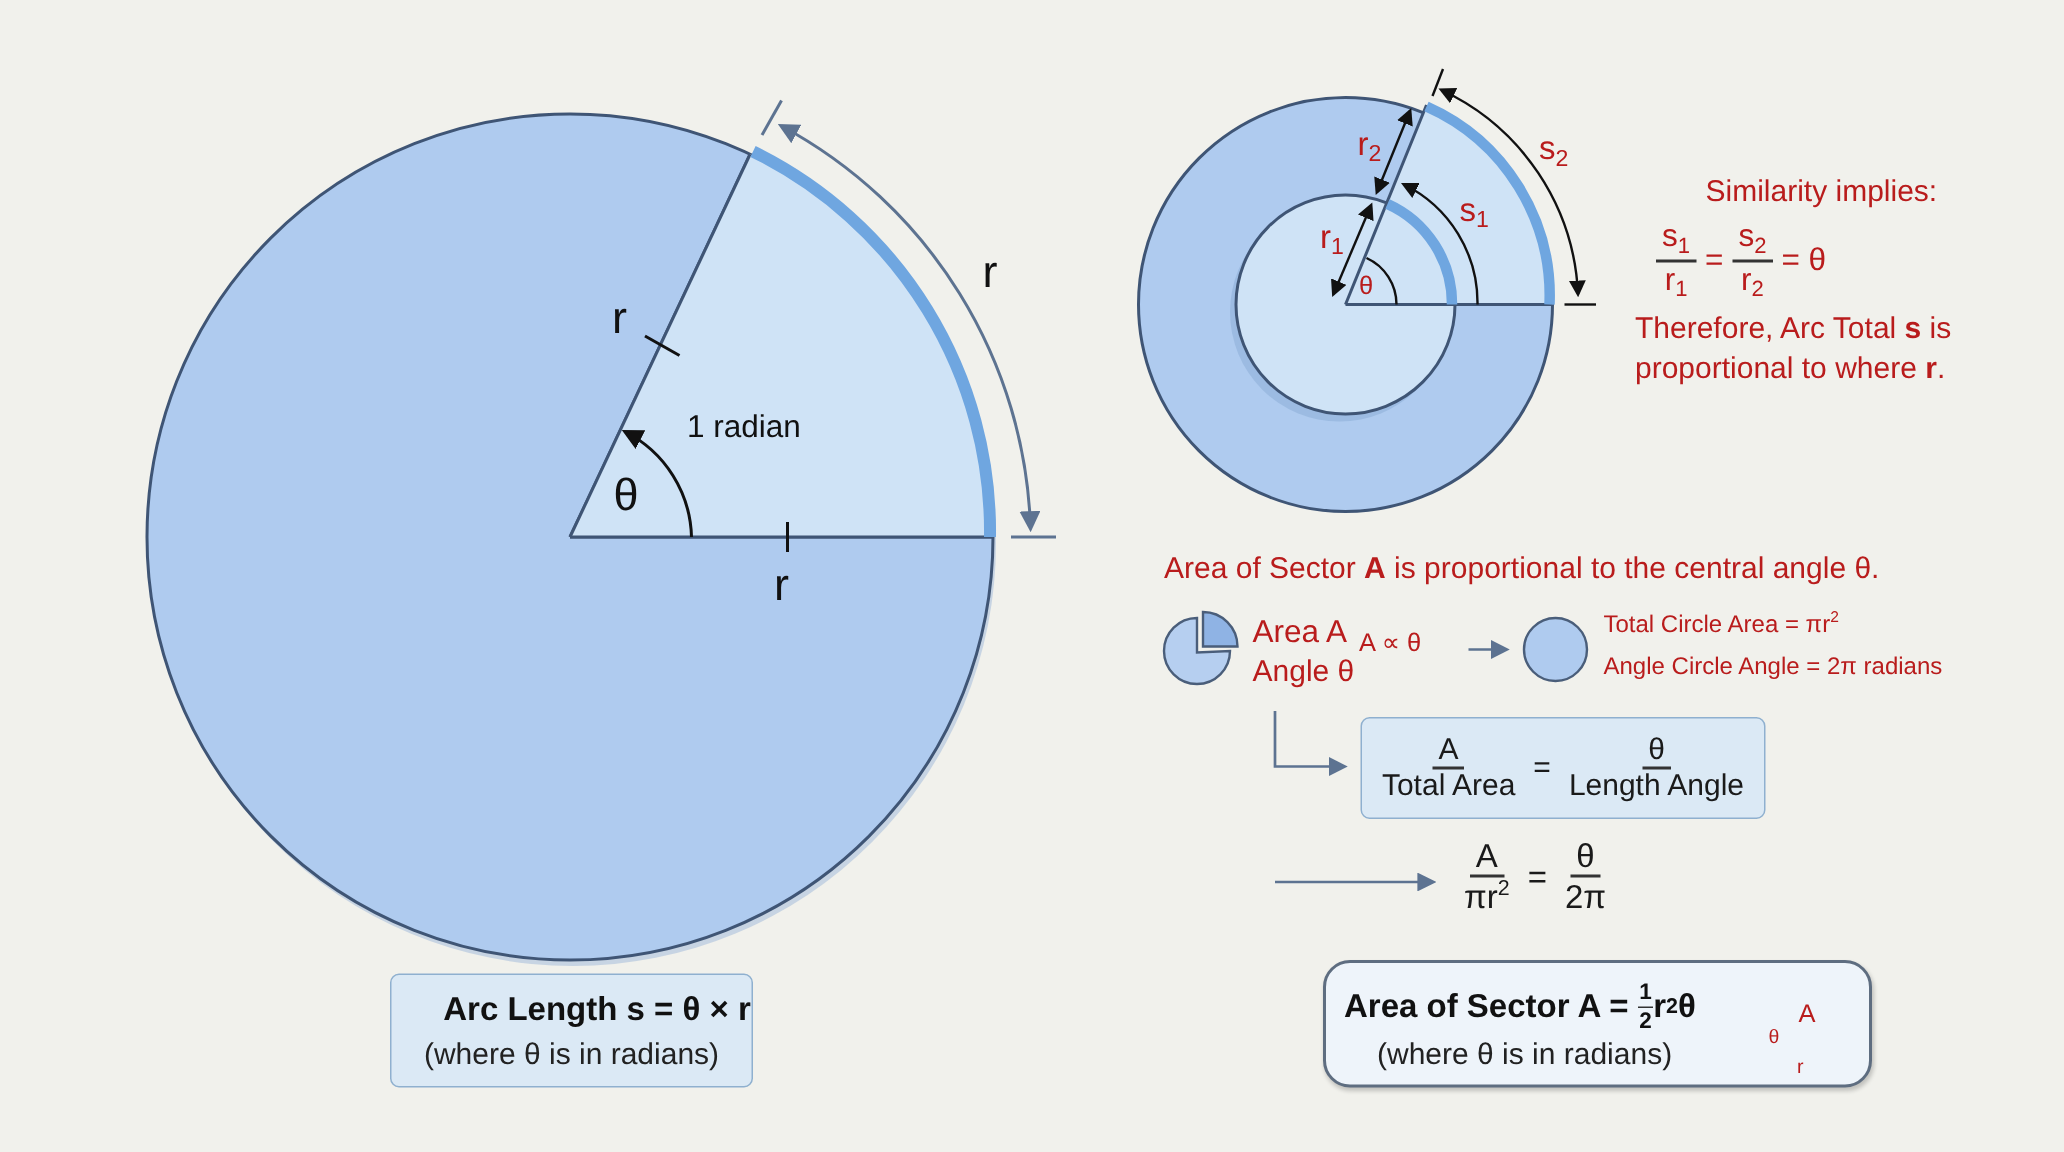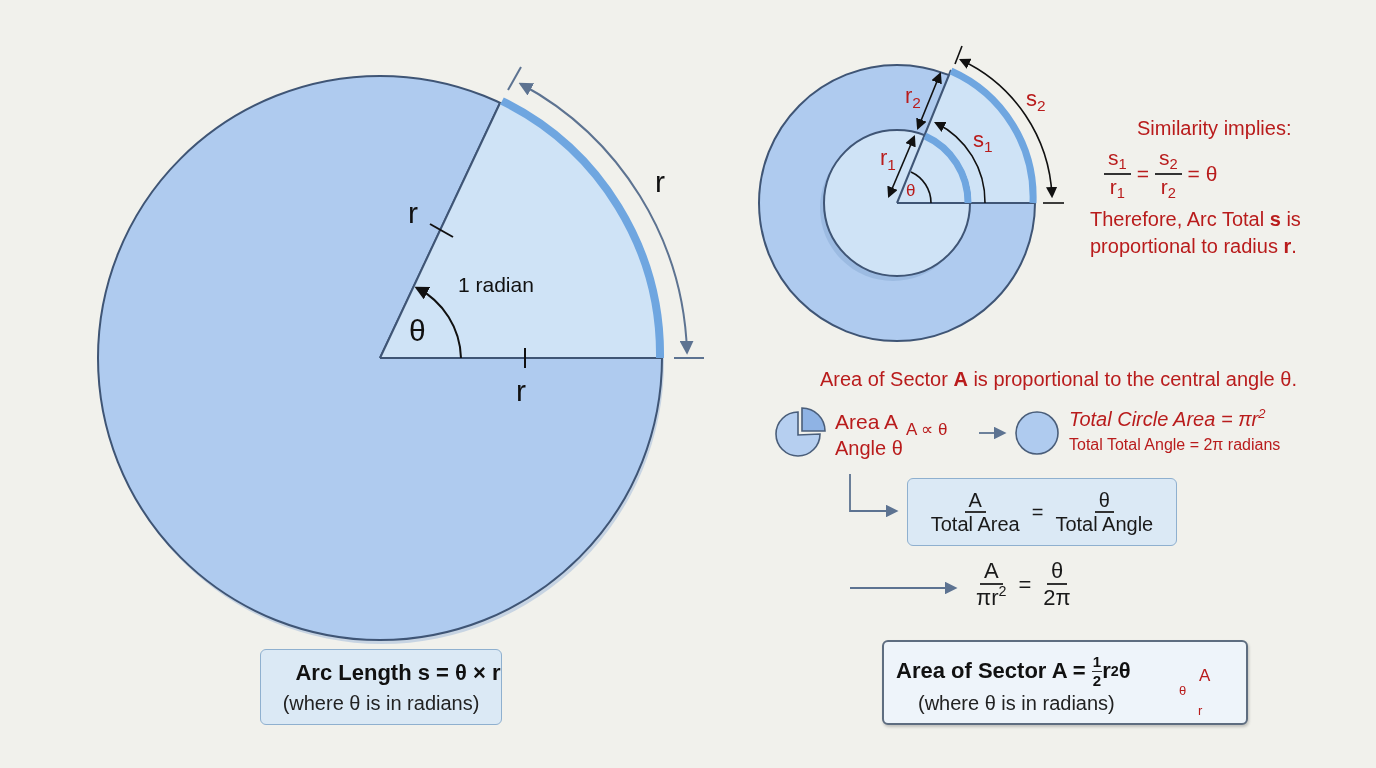--- a/index.html
+++ b/index.html
@@ -5,21 +5,21 @@
   html,body{margin:0;padding:0;}
   body{width:1376px;height:768px;background:#f1f1ec;position:relative;overflow:hidden;font-family:"Liberation Sans","DejaVu Sans",sans-serif;color:#1a1a1a;}
   svg.diagram{position:absolute;left:0;top:0;}
   .abs{position:absolute;}
   .lbl{position:absolute;font-size:30px;color:#111;line-height:1;}
   .txt{position:absolute;font-size:20px;color:#b91c1c;white-space:nowrap;}
   .frac{display:inline-flex;flex-direction:column;align-items:center;vertical-align:middle;}
   .frac .num{border-bottom:2px solid #333;padding:0 4px;line-height:1.1;}
   .frac .den{padding:0 4px;line-height:1.15;}
   .box{position:absolute;border:1.5px solid #8fb0cf;border-radius:6px;background:#dbe9f5;}
-  .box2{position:absolute;border:2px solid #5e6d80;border-radius:6px;background:#eef4fa;box-shadow:1px 2px 3px rgba(0,0,0,0.2);}
+  .box2{position:absolute;border:2px solid #5e6d80;border-radius:18px;background:#eef4fa;box-shadow:1px 2px 3px rgba(0,0,0,0.2);}
   sub{font-size:70%;vertical-align:-0.3em;}
   sup{font-size:65%;vertical-align:0.6em;line-height:0;}
   b{font-weight:bold;}
 </style>
 </head>
 <body>
 
 <svg class="diagram" width="1376" height="768" viewBox="0 0 1376 768">
   <defs>
     <marker id="ah" viewBox="0 0 10 10" refX="8" refY="5" markerWidth="7" markerHeight="7" orient="auto-start-reverse">
@@ -123,39 +123,39 @@
       <span class="den"><span>r</span><sub>1</sub></span>
     </span>
   <span>=</span>
   <span class="frac">
       <span class="num"><span>s</span><sub>2</sub></span>
       <span class="den"><span>r</span><sub>2</sub></span>
     </span>
   <span>= θ</span>
 </div>
 <div class="txt" style="left:1090px;top:208px;"><span>Therefore, Arc Total </span><b>s</b><span> is</span></div>
-<div class="txt" style="left:1090px;top:235px;"><span>proportional to radius </span><b>r</b><span>.</span></div>
+<div class="txt" style="left:1090px;top:235px;"><span>proportional to where </span><b>r</b><span>.</span></div>
 
-<div class="txt" style="left:776px;top:368px;margin-left:44px;"><span>Area of Sector </span><b>A</b><span> is proportional to the central angle θ.</span></div>
+<div class="txt" style="left:776px;top:368px;"><span>Area of Sector </span><b>A</b><span> is proportional to the central angle θ.</span></div>
 
 <div class="txt" style="left:835px;top:410px;font-size:21px;">Area A</div>
 <div class="txt" style="left:835px;top:437px;font-size:20px;">Angle θ</div>
 <div class="txt" style="left:906px;top:419px;font-size:17px;">A ∝ θ</div>
-<div class="txt" style="left:1069px;top:408px;font-size:20px;font-style:italic;"><span>Total Circle Area = πr</span><sup>2</sup></div>
-<div class="txt" style="left:1069px;top:436px;font-size:16px;">Total Total Angle = 2π radians</div>
+<div class="txt" style="left:1069px;top:408px;font-size:16px;"><span>Total Circle Area = πr</span><sup>2</sup></div>
+<div class="txt" style="left:1069px;top:436px;font-size:16px;">Angle Circle Angle = 2π radians</div>
 
 <div class="box" style="left:907px;top:478px;width:268px;height:66px;display:flex;align-items:center;justify-content:center;gap:8px;font-size:20px;">
   <span class="frac">
       <span class="num">A</span>
       <span class="den">Total Area</span>
     </span>
   <span>=</span>
   <span class="frac">
       <span class="num">θ</span>
-      <span class="den">Total Angle</span>
+      <span class="den">Length Angle</span>
     </span>
 </div>
 
 <div class="abs" style="left:972px;top:559px;display:flex;align-items:center;gap:8px;font-size:22px;">
   <span class="frac">
       <span class="num">A</span>
       <span class="den"><span>πr</span><sup>2</sup></span>
     </span>
   <span>=</span>
   <span class="frac">

